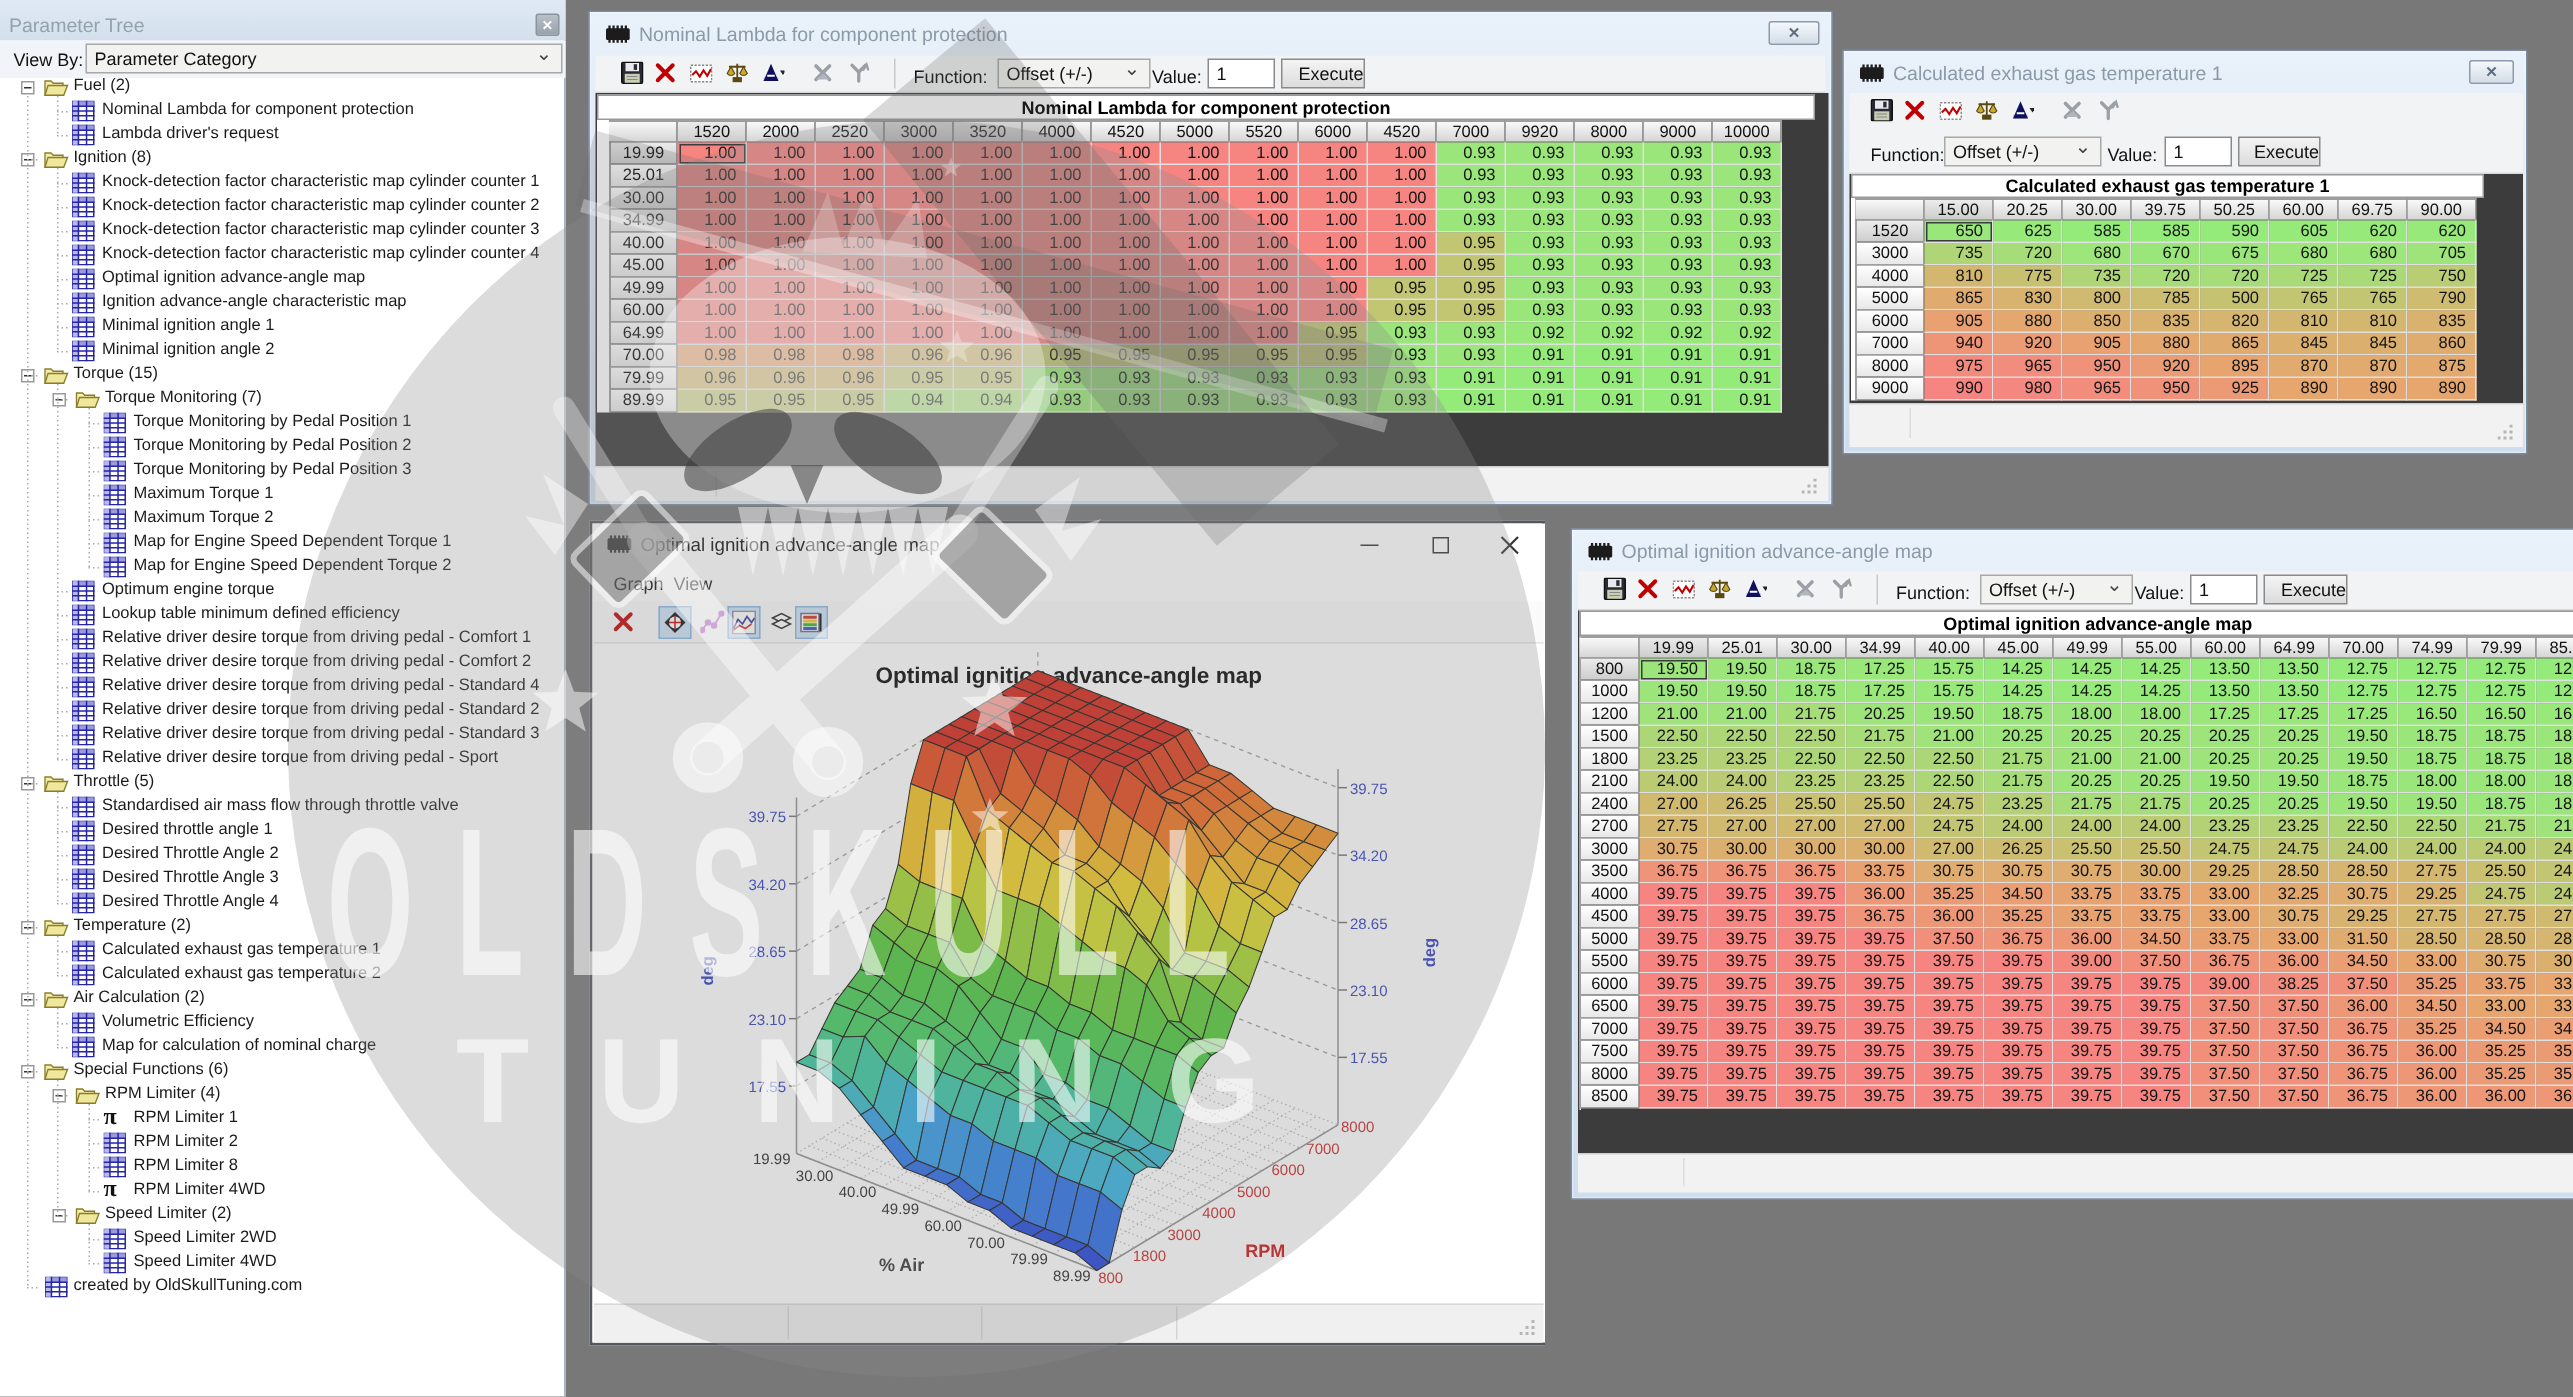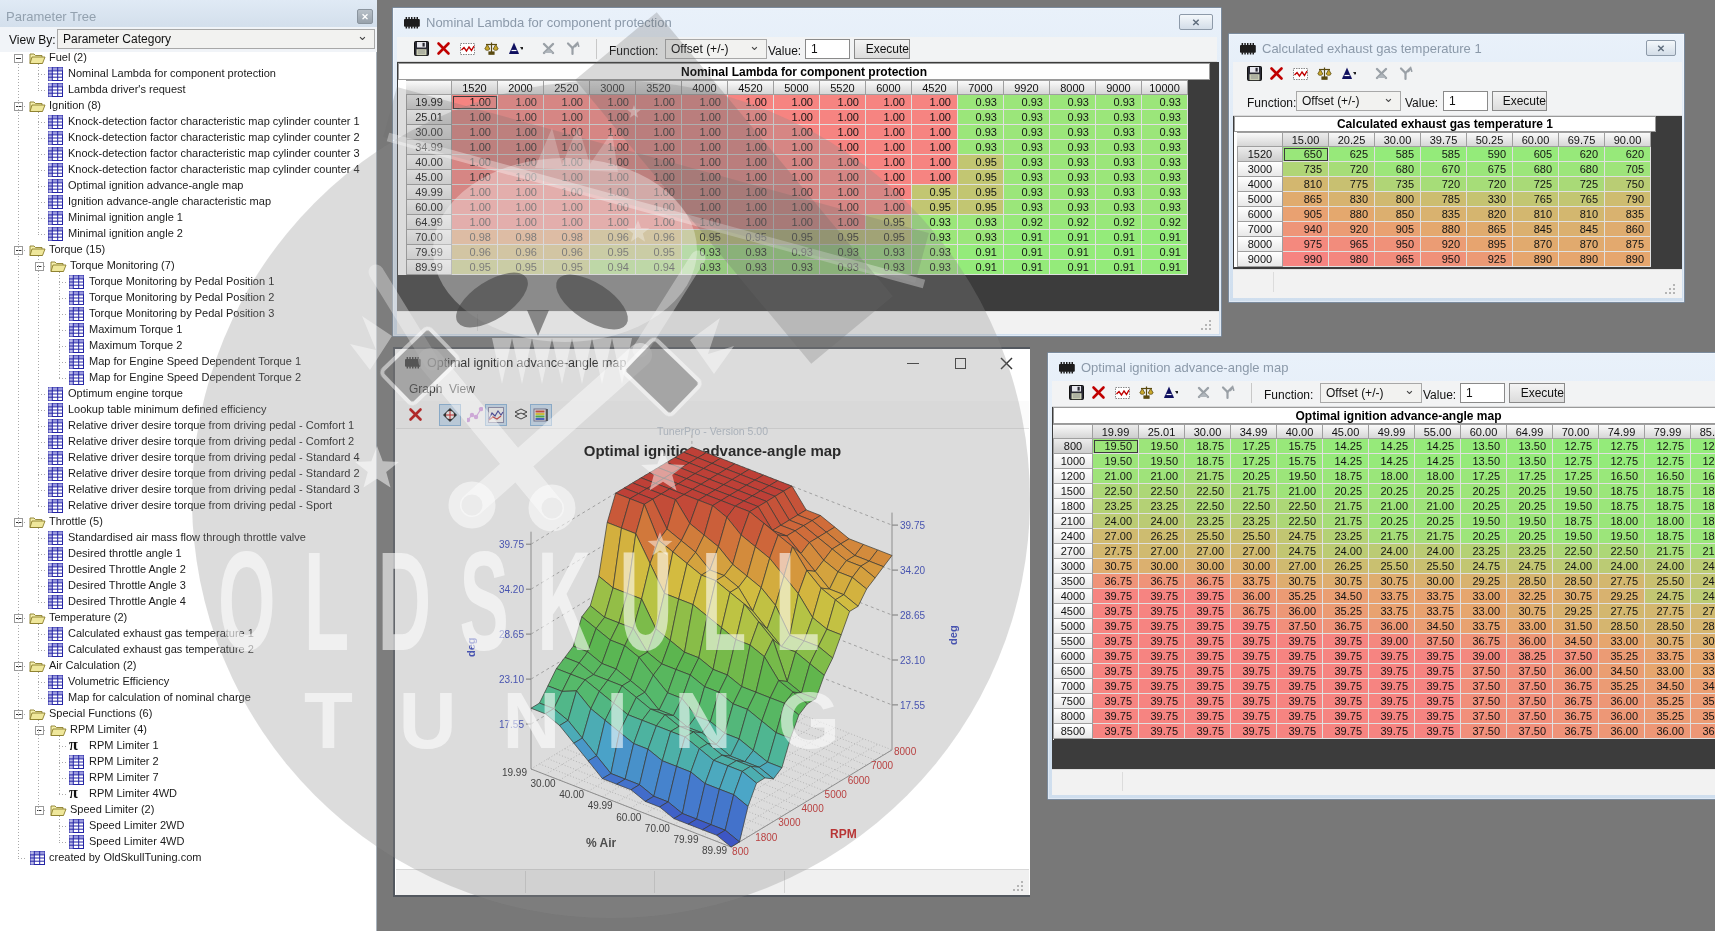--- a/index.html
+++ b/index.html
@@ -659,21 +659,21 @@
           <rect x="0.5" y="0.5" width="14" height="3.2" fill="#9a9ade"></rect>
           <rect x="0.5" y="0.5" width="3.6" height="13" fill="#b9b9e8"></rect>
           <g stroke="#2525a5" stroke-width="1">
             <line x1="0" y1="3.9" x2="15" y2="3.9"></line>
             <line x1="0" y1="7" x2="15" y2="7"></line>
             <line x1="0" y1="10.2" x2="15" y2="10.2"></line>
             <line x1="4.3" y1="0" x2="4.3" y2="14"></line>
             <line x1="9.7" y1="0" x2="9.7" y2="14"></line>
           </g>
         </svg>
-        <span class="abs" style="left:88px;top:1px">RPM Limiter 7</span>
+        <span class="abs" style="left:88px;top:1px">RPM Limiter 8</span>
       </div>
       <div class="treerow" style="top:734px">
         <span class="abs" style="left:68px;top:-2px;font-size:16px;font-weight:bold;color:#111;font-family:'Liberation Serif',serif">π</span>
         <span class="abs" style="left:88px;top:1px">RPM Limiter 4WD</span>
       </div>
       <div class="treerow" style="top:750px">
         <span class="abs" style="left:34px;top:4px;width:9px;height:9px;border:1px solid #9a9a9a;background:#fff">
           <span class="abs" style="left:1px;top:3px;width:5px;height:1px;background:#333"></span>
         </span>
         <svg width="18" height="14" viewBox="0 0 18 14" class="abs" style="left:49px;top:1px">
@@ -1224,21 +1224,21 @@
       <div class="tc" style="left:184px;top:45px;width:46px;height:15px;line-height:14px;background:#a6dd78">720</div>
       <div class="tc" style="left:230px;top:45px;width:46px;height:15px;line-height:14px;background:#a6dd78">720</div>
       <div class="tc" style="left:276px;top:45px;width:46px;height:15px;line-height:14px;background:#a9da77">725</div>
       <div class="tc" style="left:322px;top:45px;width:46px;height:15px;line-height:14px;background:#a9da77">725</div>
       <div class="tc" style="left:368px;top:45px;width:46px;height:15px;line-height:14px;background:#b9cd74">750</div>
       <div class="thr" style="left:0;top:60px;width:46px;height:15px;line-height:14px">5000</div>
       <div class="tc" style="left:46px;top:60px;width:46px;height:15px;line-height:14px;background:#e0ab6e">865</div>
       <div class="tc" style="left:92px;top:60px;width:46px;height:15px;line-height:14px;background:#d7b36f">830</div>
       <div class="tc" style="left:138px;top:60px;width:46px;height:15px;line-height:14px;background:#d0b970">800</div>
       <div class="tc" style="left:184px;top:60px;width:46px;height:15px;line-height:14px;background:#ccbd70">785</div>
-      <div class="tc" style="left:230px;top:60px;width:46px;height:15px;line-height:14px;background:#c5c371">330</div>
+      <div class="tc" style="left:230px;top:60px;width:46px;height:15px;line-height:14px;background:#c5c371">500</div>
       <div class="tc" style="left:276px;top:60px;width:46px;height:15px;line-height:14px;background:#c2c672">765</div>
       <div class="tc" style="left:322px;top:60px;width:46px;height:15px;line-height:14px;background:#c2c672">765</div>
       <div class="tc" style="left:368px;top:60px;width:46px;height:15px;line-height:14px;background:#cebc70">790</div>
       <div class="thr" style="left:0;top:75px;width:46px;height:15px;line-height:14px">6000</div>
       <div class="tc" style="left:46px;top:75px;width:46px;height:15px;line-height:14px;background:#e9a171">905</div>
       <div class="tc" style="left:92px;top:75px;width:46px;height:15px;line-height:14px;background:#e4a86e">880</div>
       <div class="tc" style="left:138px;top:75px;width:46px;height:15px;line-height:14px;background:#dcaf6f">850</div>
       <div class="tc" style="left:184px;top:75px;width:46px;height:15px;line-height:14px;background:#d9b26f">835</div>
       <div class="tc" style="left:230px;top:75px;width:46px;height:15px;line-height:14px;background:#d5b56f">820</div>
       <div class="tc" style="left:276px;top:75px;width:46px;height:15px;line-height:14px;background:#d3b76f">810</div>
@@ -1756,21 +1756,20 @@
     <svg class="abs" style="left:138px;top:58px" width="16" height="16" viewBox="0 0 16 16">
       <g>
         <rect x="1" y="2" width="12" height="12" fill="#fff" stroke="#668"></rect>
         <rect x="2.5" y="3.5" width="9" height="2" fill="#d03020"></rect>
         <rect x="2.5" y="6" width="9" height="2" fill="#e8d020"></rect>
         <rect x="2.5" y="8.5" width="9" height="2" fill="#30b030"></rect>
         <rect x="2.5" y="11" width="9" height="2" fill="#3050d0"></rect>
         <line x1="14" y1="2" x2="14" y2="14" stroke="#111" stroke-width="1.4"></line>
       </g>
     </svg>
-    <div class="abs" style="left:0;top:76px;width:635px;text-align:center;font-size:10.5px;color:#b8c2ce">TunerPro - Version 5.00</div>
     <div class="abs" style="left:0;top:93px;width:635px;text-align:center;font-size:15px;font-weight:bold;color:#000">Optimal ignition advance-angle map</div>
     <svg class="abs" style="left:0;top:0" width="635" height="551" font-family="Liberation Sans,sans-serif">
       <line x1="136.0" y1="420.0" x2="296.9" y2="322.9" stroke="#b9b9b9" stroke-width="0.8" stroke-dasharray="1,2"></line>
       <line x1="150.3" y1="425.6" x2="311.2" y2="328.5" stroke="#b9b9b9" stroke-width="0.8" stroke-dasharray="1,2"></line>
       <line x1="164.6" y1="431.1" x2="325.5" y2="334.0" stroke="#b9b9b9" stroke-width="0.8" stroke-dasharray="1,2"></line>
       <line x1="178.9" y1="436.7" x2="339.8" y2="339.6" stroke="#b9b9b9" stroke-width="0.8" stroke-dasharray="1,2"></line>
       <line x1="193.2" y1="442.3" x2="354.1" y2="345.2" stroke="#b9b9b9" stroke-width="0.8" stroke-dasharray="1,2"></line>
       <line x1="207.4" y1="447.9" x2="368.4" y2="350.8" stroke="#b9b9b9" stroke-width="0.8" stroke-dasharray="1,2"></line>
       <line x1="221.7" y1="453.4" x2="382.7" y2="356.3" stroke="#b9b9b9" stroke-width="0.8" stroke-dasharray="1,2"></line>
       <line x1="236.0" y1="459.0" x2="397.0" y2="361.9" stroke="#b9b9b9" stroke-width="0.8" stroke-dasharray="1,2"></line>

